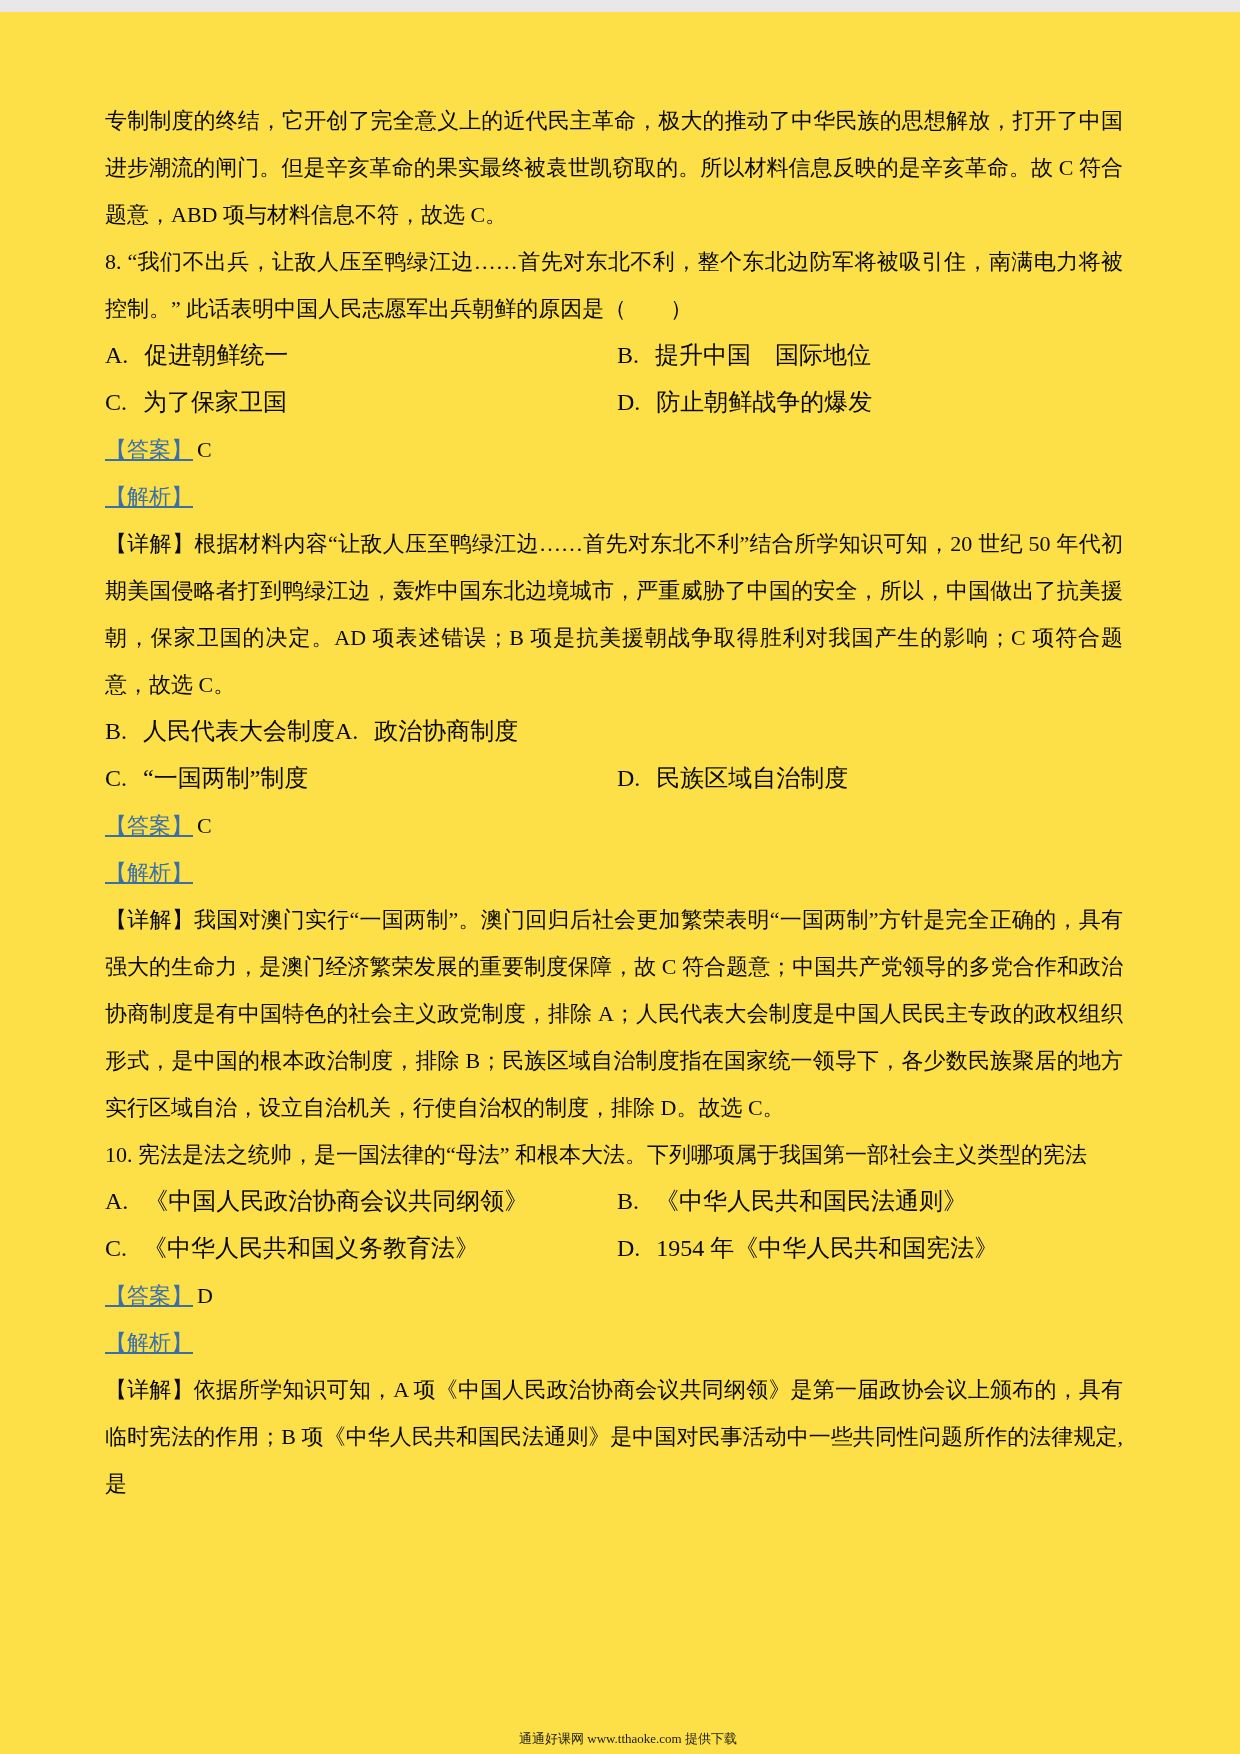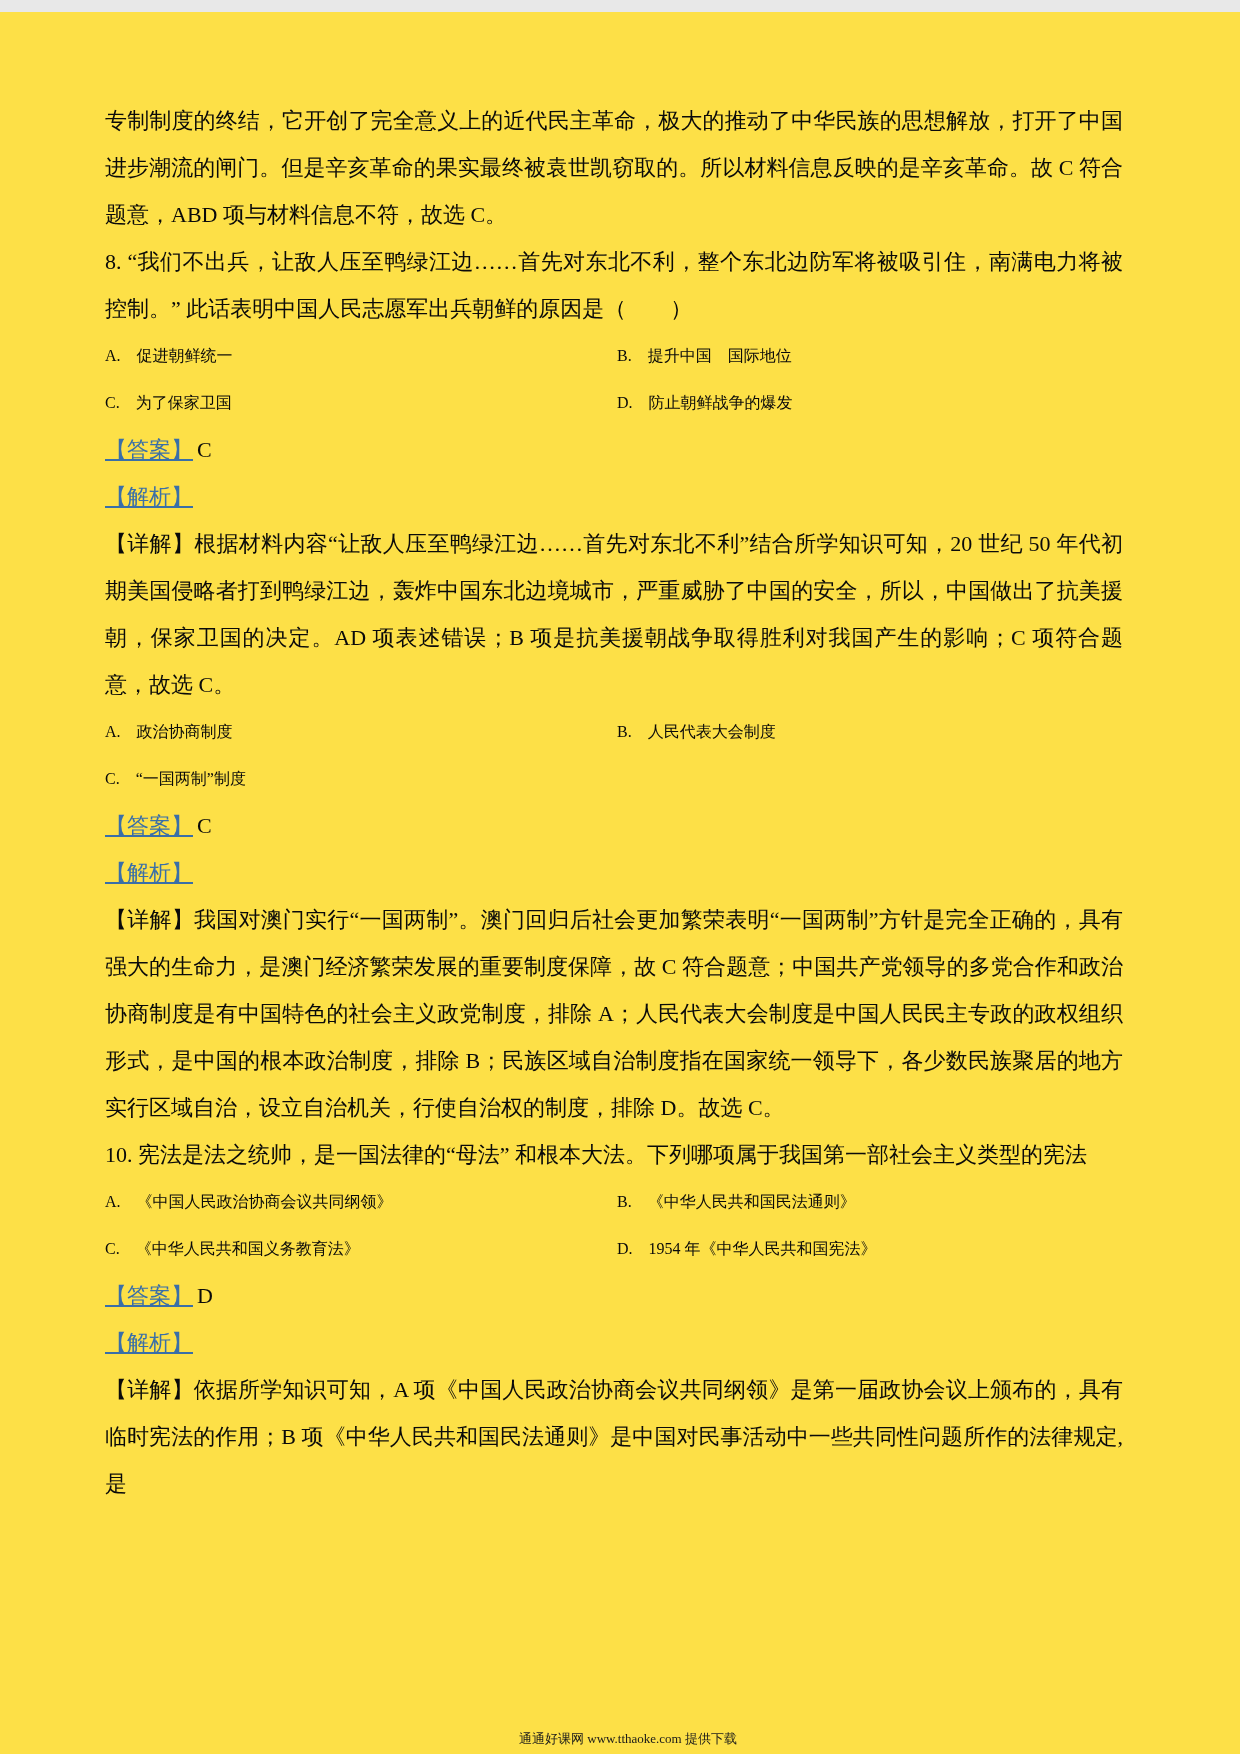--- a/index.html
+++ b/index.html
@@ -9,21 +9,21 @@
     font-family:"Liberation Serif","DejaVu Serif",serif;
     color:#0a0a0a;
   }
   .content{position:absolute;left:105px;top:85px;width:1018px;}
   .para{
     margin:0;font-size:22px;line-height:47px;
     text-align:justify;text-justify:inter-ideograph;
     word-break:break-all;
   }
   .opt-row{display:flex;}
-  .opt{margin:0;font-size:16px;line-height:47px;white-space:nowrap;}
+  .opt{margin:0;font-size:24px;line-height:47px;white-space:nowrap;}
   .opt-first{flex:0 0 512px;width:512px;}
   .opt-label{margin-right:16px;}
   .answer-line{margin:0;font-size:22px;line-height:47px;}
   .label-blue{color:#3a6fa8;text-decoration:underline;}
   .answer-value{margin-left:4px;}
   .footer{
     position:absolute;left:8px;bottom:16px;width:100%;
     text-align:center;font-size:13px;line-height:22px;color:#1a1a1a;
   }
 </style>
@@ -42,25 +42,26 @@
     </div>
     <div class="opt-row">
       <p class="opt opt-first"><span class="opt-label">C.</span><span>为了保家卫国</span></p>
       <p class="opt"><span class="opt-label">D.</span><span>防止朝鲜战争的爆发</span></p>
     </div>
     <p class="answer-line"><span class="label-blue">【答案】</span><span class="answer-value">C</span></p>
     <p class="answer-line"><span class="label-blue">【解析】</span></p>
     <p class="para">【详解】根据材料内容“让敌人压至鸭绿江边……首先对东北不利”结合所学知识可知，20 世纪 50 年代初期美国侵略者打到鸭绿江边，轰炸中国东北边境城市，严重威胁了中国的安全，所以，中国做出了抗美援朝，保家卫国的决定。AD 项表述错误；B 项是抗美援朝战争取得胜利对我国产生的影响；C 项符合题意，故选 C。</p>
 
     <div class="opt-row">
+      <p class="opt"><span class="opt-label">B.</span><span>人民代表大会制度</span></p>
       <p class="opt opt-first"><span class="opt-label">A.</span><span>政治协商制度</span></p>
-      <p class="opt"><span class="opt-label">B.</span><span>人民代表大会制度</span></p>
     </div>
     <div class="opt-row">
       <p class="opt opt-first"><span class="opt-label">C.</span><span>“一国两制”制度</span></p>
+      <p class="opt"><span class="opt-label">D.</span><span>民族区域自治制度</span></p>
     </div>
     <p class="answer-line"><span class="label-blue">【答案】</span><span class="answer-value">C</span></p>
     <p class="answer-line"><span class="label-blue">【解析】</span></p>
     <p class="para">【详解】我国对澳门实行“一国两制”。澳门回归后社会更加繁荣表明“一国两制”方针是完全正确的，具有强大的生命力，是澳门经济繁荣发展的重要制度保障，故 C 符合题意；中国共产党领导的多党合作和政治协商制度是有中国特色的社会主义政党制度，排除 A；人民代表大会制度是中国人民民主专政的政权组织形式，是中国的根本政治制度，排除 B；民族区域自治制度指在国家统一领导下，各少数民族聚居的地方实行区域自治，设立自治机关，行使自治权的制度，排除 D。故选 C。</p>
 
     <p class="para">10. 宪法是法之统帅，是一国法律的“母法” 和根本大法。下列哪项属于我国第一部社会主义类型的宪法</p>
     <div class="opt-row">
       <p class="opt opt-first"><span class="opt-label">A.</span><span>《中国人民政治协商会议共同纲领》</span></p>
       <p class="opt"><span class="opt-label">B.</span><span>《中华人民共和国民法通则》</span></p>
     </div>

